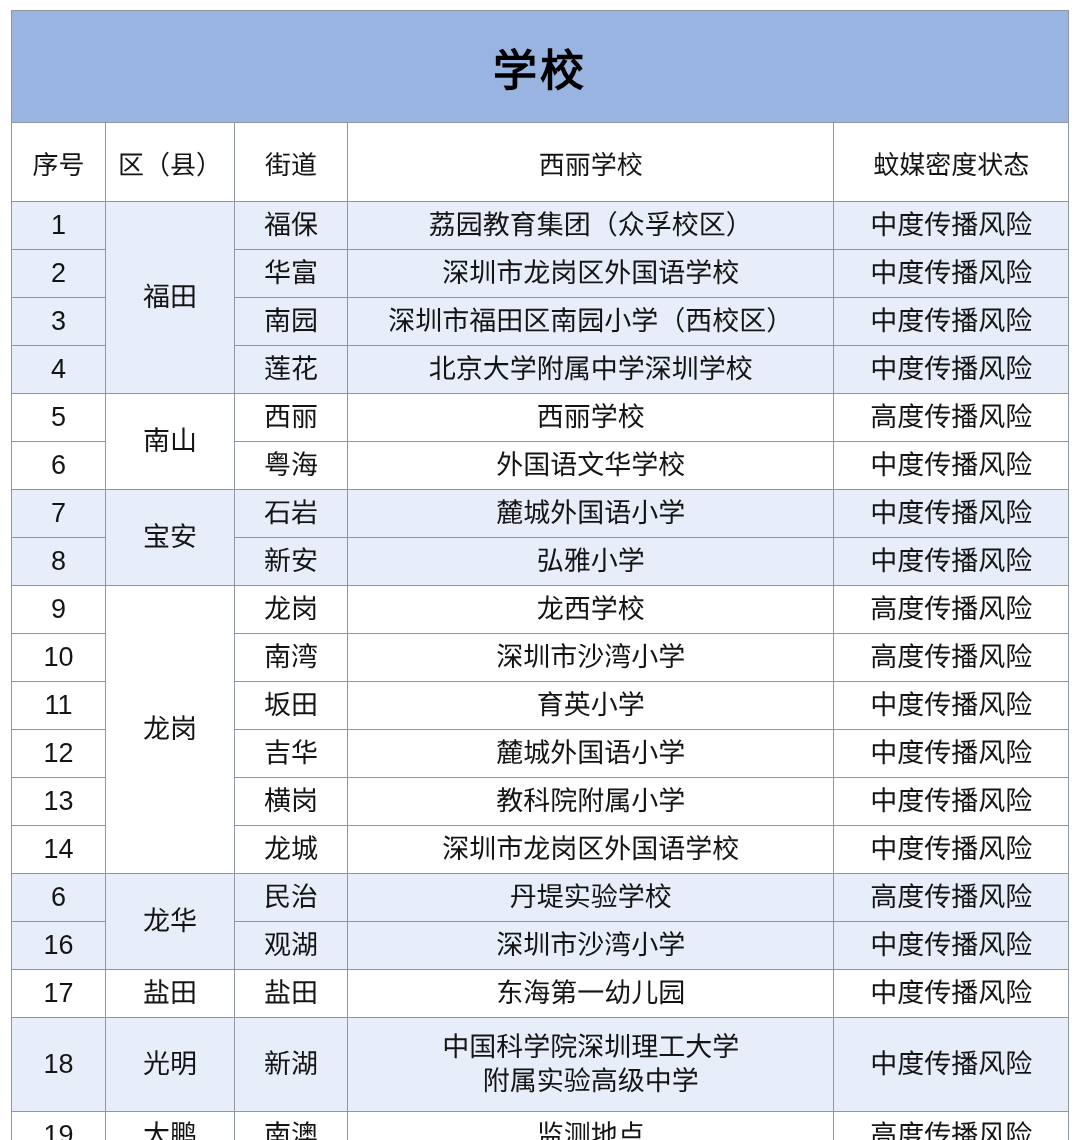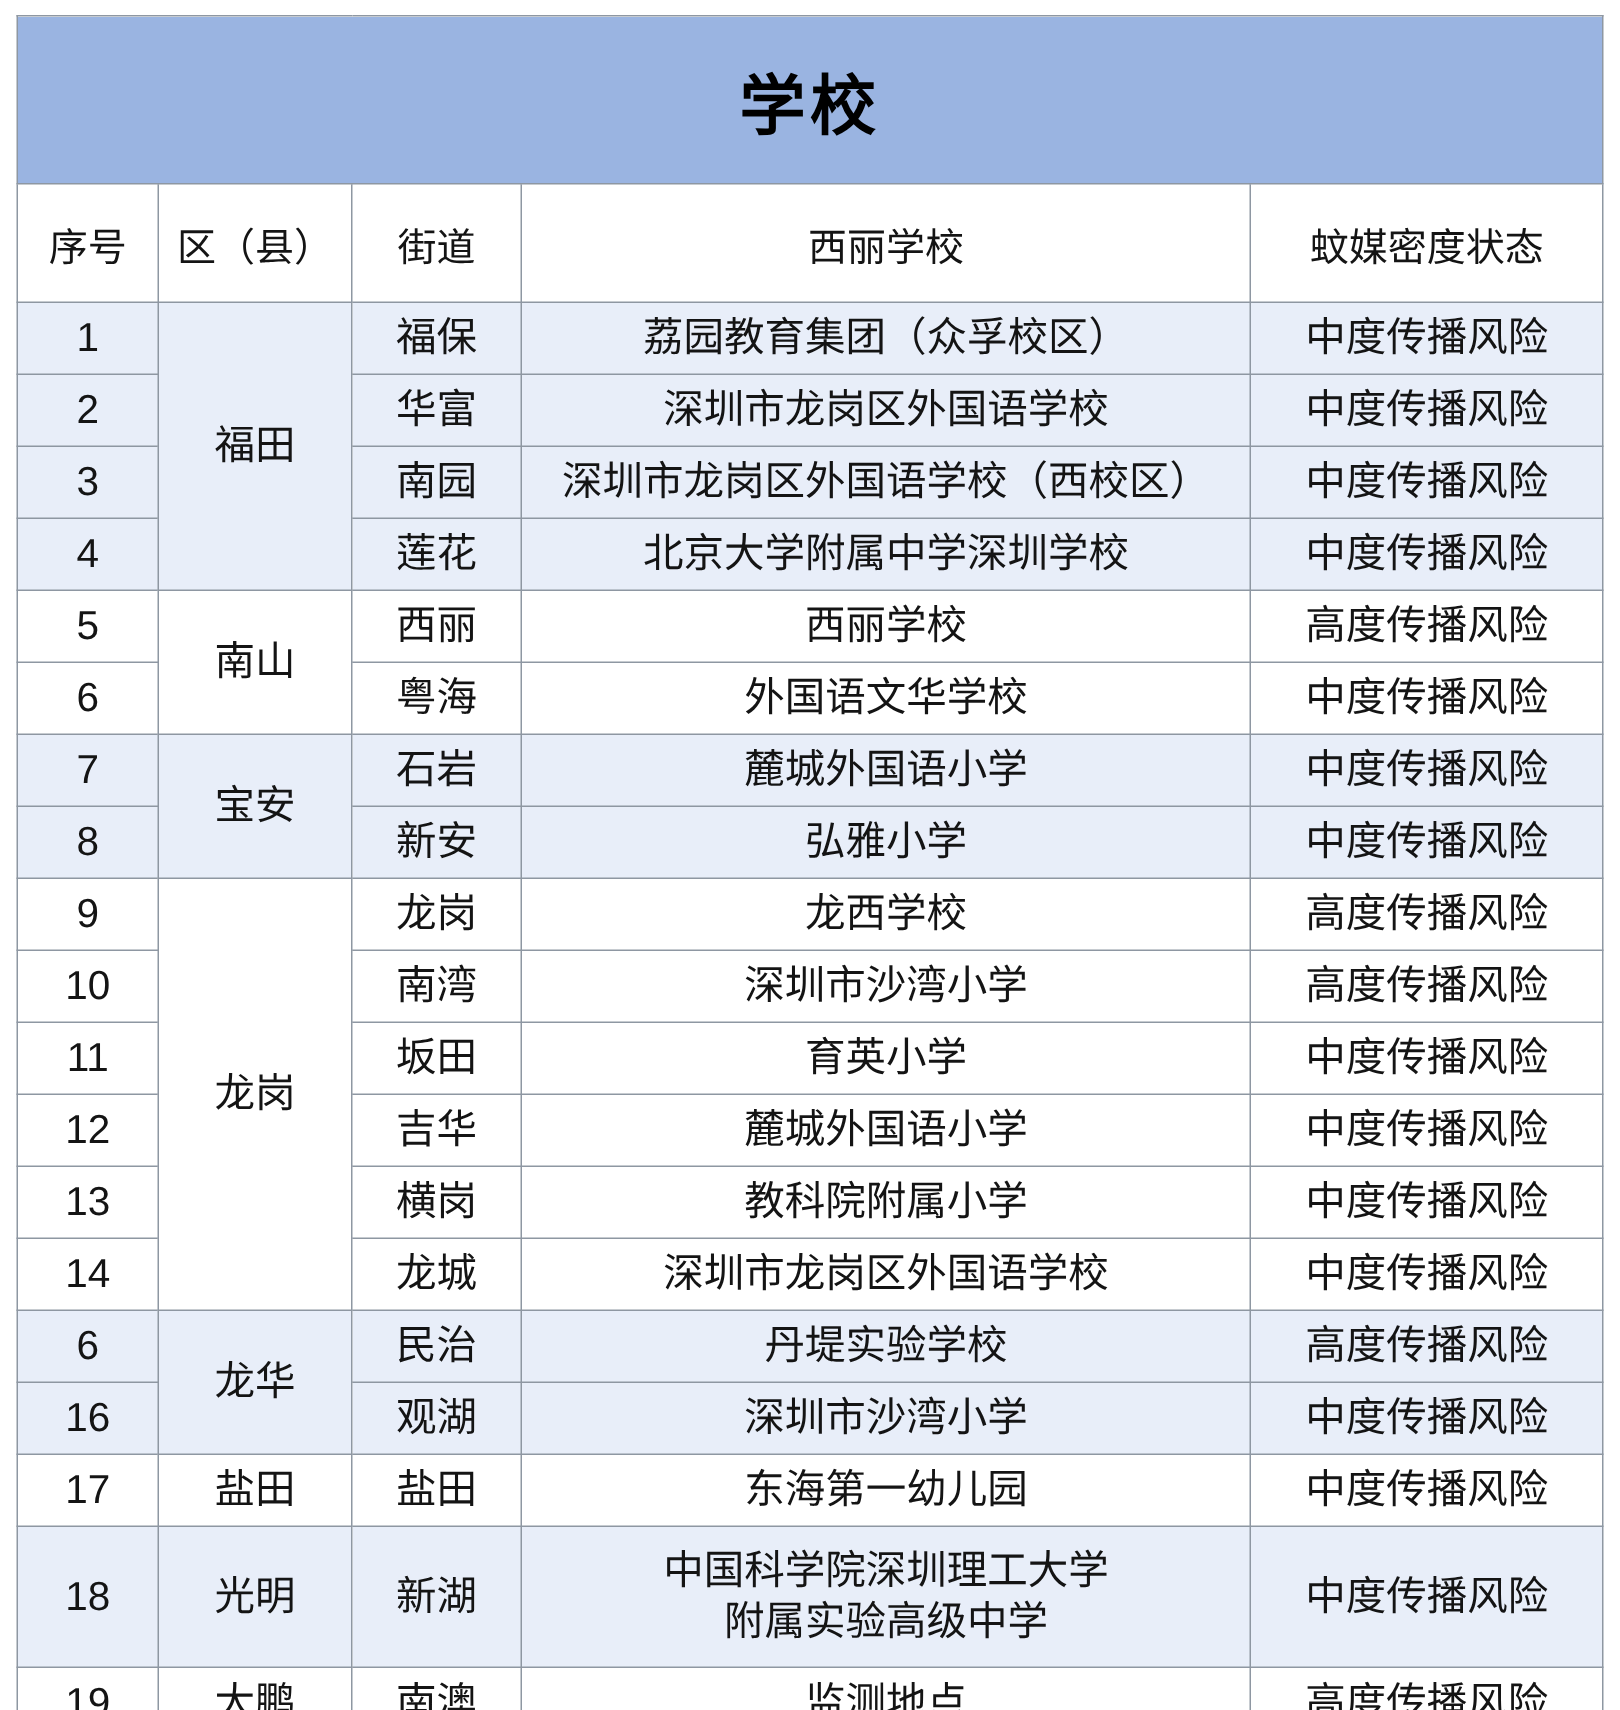--- a/index.html
+++ b/index.html
@@ -100,21 +100,21 @@
         </tr>
         <tr class="shaded">
           <td class="cell-no">2</td>
           <td class="cell-street">华富</td>
           <td class="cell-site">深圳市龙岗区外国语学校</td>
           <td class="cell-status">中度传播风险</td>
         </tr>
         <tr class="shaded">
           <td class="cell-no">3</td>
           <td class="cell-street">南园</td>
-          <td class="cell-site">深圳市龙岗区外国语学校（西校区）</td>
+          <td class="cell-site">深圳市福田区南园小学（西校区）</td>
           <td class="cell-status">中度传播风险</td>
         </tr>
         <tr class="shaded">
           <td class="cell-no">4</td>
           <td class="cell-street">莲花</td>
           <td class="cell-site">北京大学附属中学深圳学校</td>
           <td class="cell-status">中度传播风险</td>
         </tr>
         <tr>
           <td class="cell-no">5</td>

